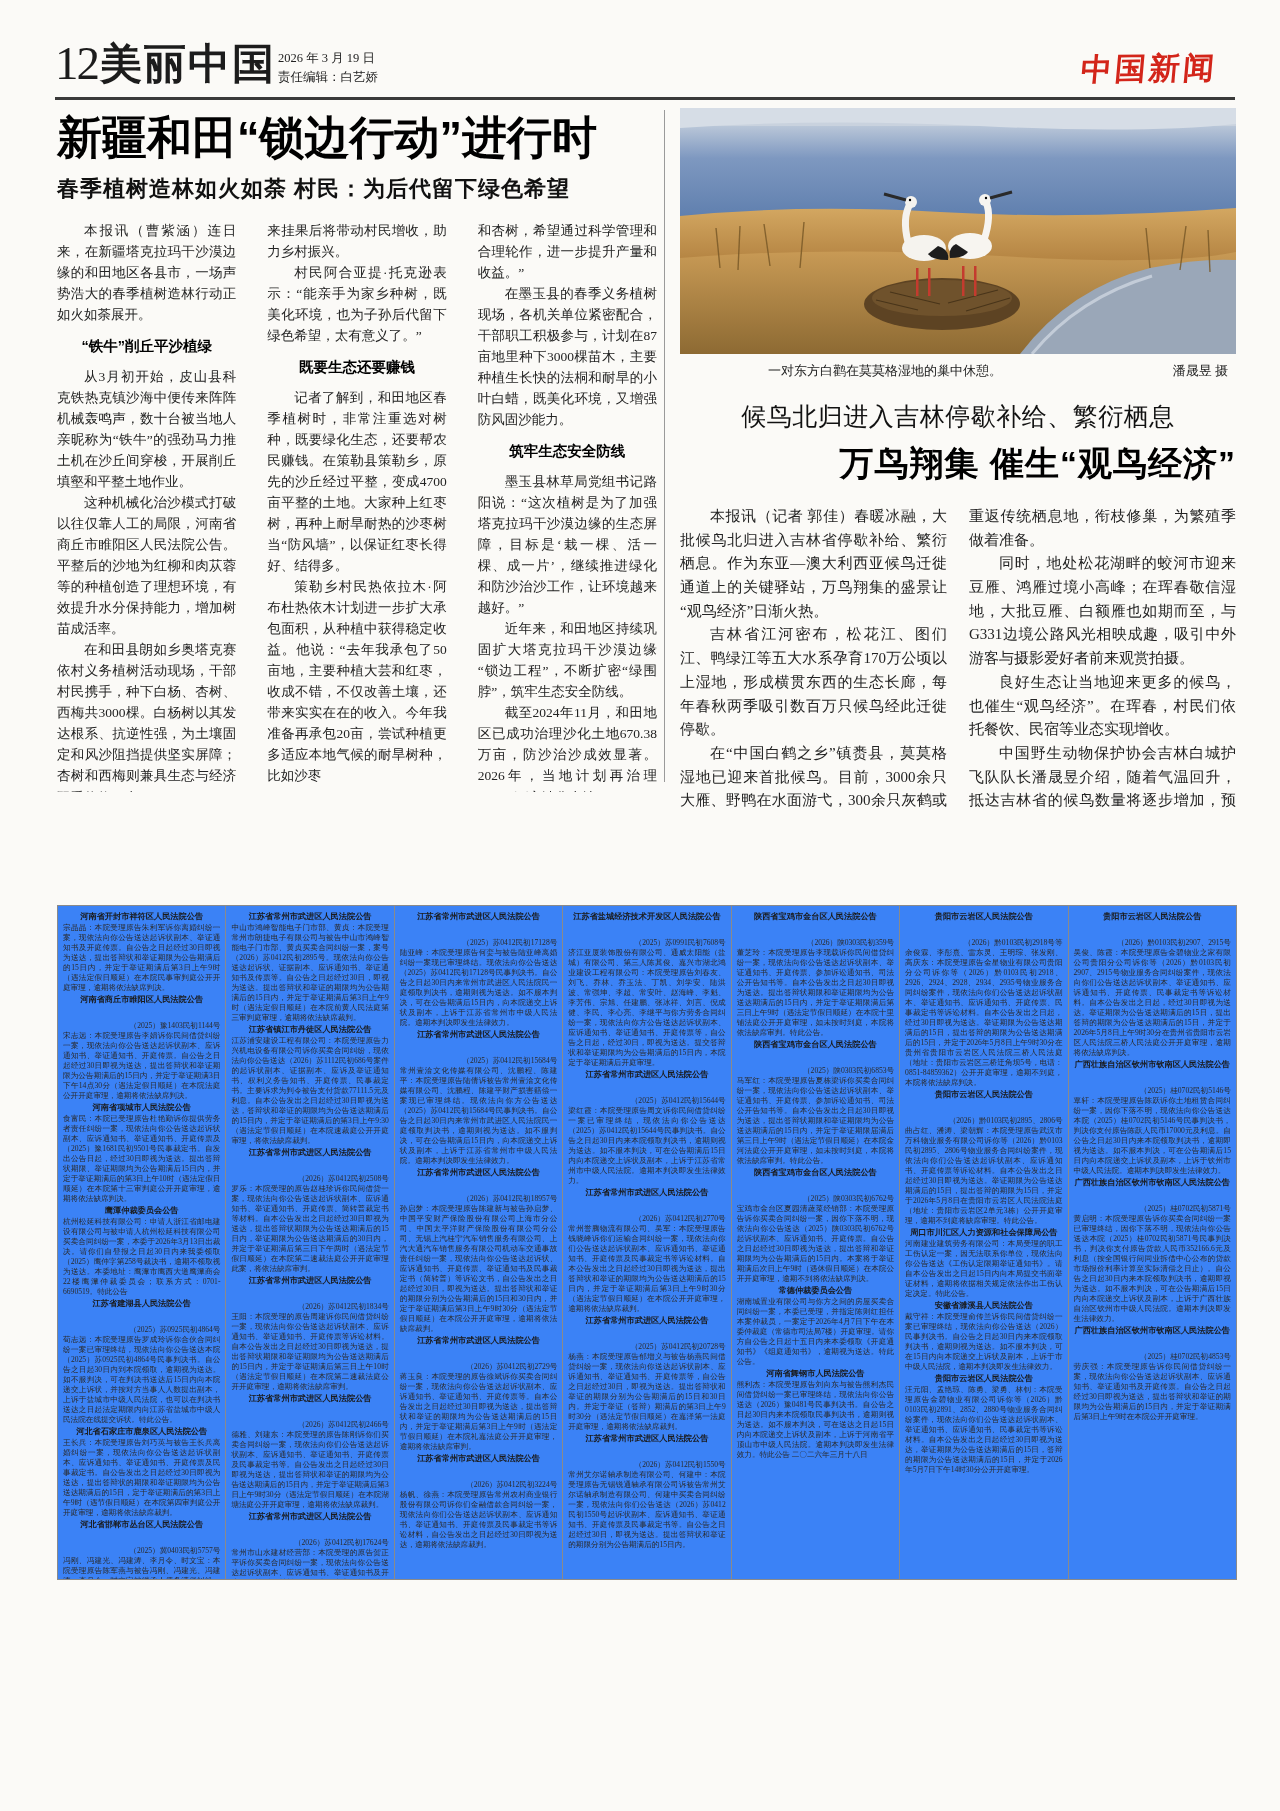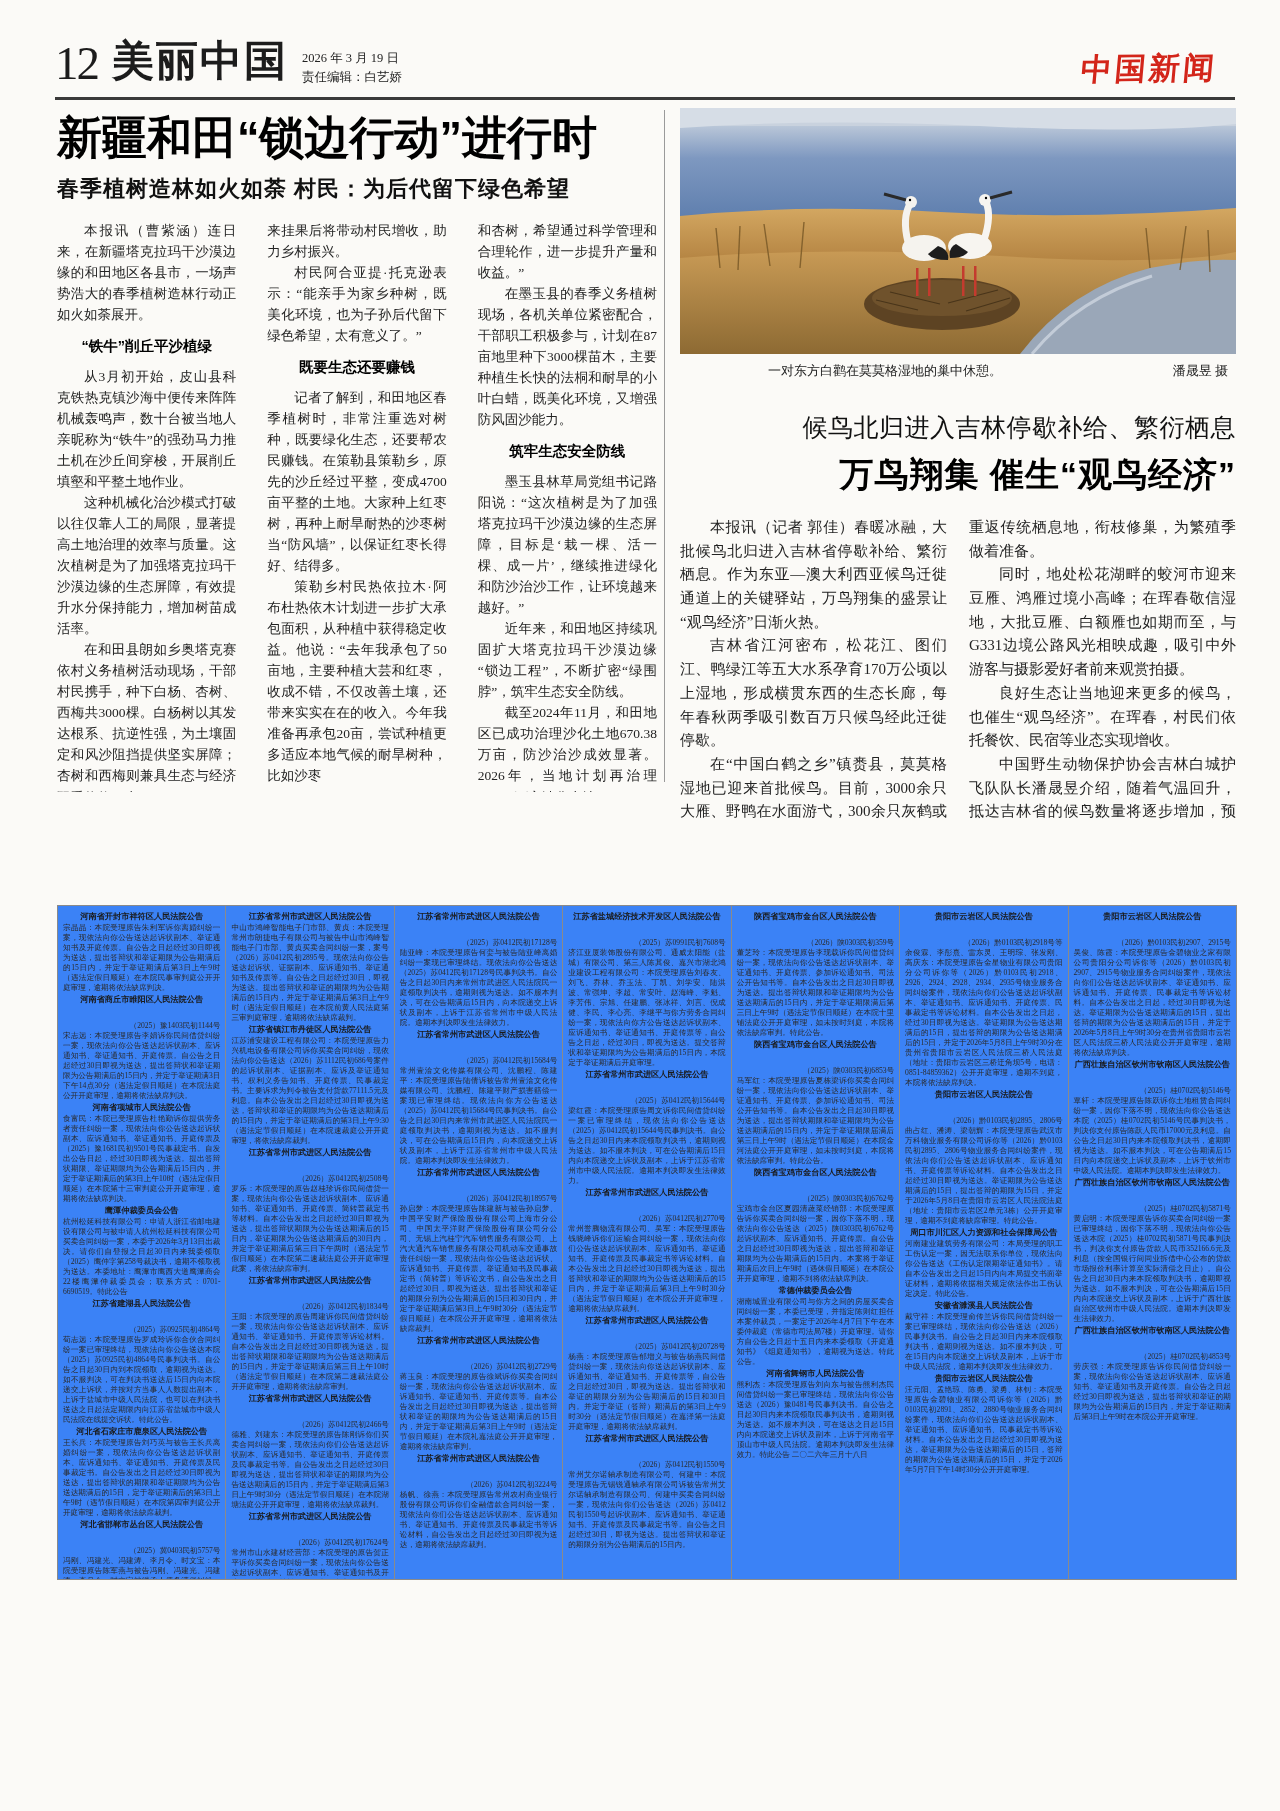--- a/index.html
+++ b/index.html
@@ -27,59 +27,59 @@
   .para.cont{text-indent:0;}
   .sub{font-family:"Liberation Sans",sans-serif;font-weight:700;font-size:14.5px;text-align:center;text-indent:0;margin:10px 0 8px 0;color:#000;}
   
   #v-divider{position:absolute;left:664px;top:110px;width:1px;height:672px;background:#9a9a9a;}
   
   #right-region{position:absolute;left:680px;top:108px;width:556px;}
   #photo{width:556px;height:246px;display:block;}
   #photo-caption-row{display:flex;justify-content:space-between;font-size:13px;margin-top:8px;color:#222;}
   #photo-caption-row .cap{padding-left:88px;}
   #photo-caption-row .credit{padding-right:8px;}
-  #a2-kicker{font-family:"Liberation Sans",sans-serif;font-weight:500;font-size:25px;text-align:right;margin-top:31px;color:#111;letter-spacing:0.5px;}
+  #a2-kicker{font-family:"Liberation Sans",sans-serif;font-weight:500;font-size:25px;text-align:center;margin-top:20px;color:#111;letter-spacing:0.5px;}
   #a2-headline{font-family:"Liberation Sans",sans-serif;font-weight:900;font-size:34px;text-align:right;margin-top:8px;color:#000;letter-spacing:1px;}
   .a2cols{display:flex;gap:12px;margin-top:18px;justify-content:space-between;}
   .a2col{width:267px;height:304px;overflow:hidden;font-size:15px;line-height:1.58;text-align:justify;color:#232323;}
   
   #notices{position:absolute;left:57px;top:905px;width:1178px;height:673px;
            border:1px solid #8a8a8a;display:flex;background:#3b82f6;}
   .ncol{flex:1 1 0;padding:4px 5px;border-right:1px solid #8a8a8a;overflow:hidden;}
   .ncol:last-child{border-right:none;}
   .notice{font-size:7.6px;line-height:1.32;text-align:justify;color:#2a2a2a;}
   .ntitle{text-align:center;font-weight:700;font-size:8.2px;color:#1a1a1a;margin-top:2px;}
   .ncase{text-align:right;font-size:7.6px;margin-top:15px;}
   .nbody{text-align:justify;}
 </style>
 </head>
 <body>
 
 <div id="masthead">
-  <div style="display:flex;align-items:flex-start;gap:14px;">
+  <div style="display:flex;align-items:center;gap:2px;">
     <span id="page-num">12</span>
     <span id="section-title">美丽中国</span>
     <span class="mh-meta">
       <span style="display:block;">2026 年 3 月 19 日</span>
       <span style="display:block;">责任编辑：白艺娇</span>
     </span>
   </div>
   <span id="brand">中国新闻</span>
 </div>
 <div id="header-rule"></div>
 
 <div id="article1">
   <div id="a1-headline">新疆和田“锁边行动”进行时</div>
   <div id="a1-subheadline">春季植树造林如火如荼  村民：为后代留下绿色希望</div>
   <div class="a1cols">
     <div class="a1col">
         <div class="para">本报讯（曹紫涵）连日来，在新疆塔克拉玛干沙漠边缘的和田地区各县市，一场声势浩大的春季植树造林行动正如火如荼展开。</div>
         <div class="sub">“铁牛”削丘平沙植绿</div>
         <div class="para">从3月初开始，皮山县科克铁热克镇沙海中便传来阵阵机械轰鸣声，数十台被当地人亲昵称为“铁牛”的强劲马力推土机在沙丘间穿梭，开展削丘填壑和平整土地作业。</div>
-        <div class="para">这种机械化治沙模式打破以往仅靠人工的局限，显著提高土地治理的效率与质量。这次植树是为了加强塔克拉玛干沙漠边缘的生态屏障，有效提升水分保持能力，增加树苗成活率。</div>
+        <div class="para">这种机械化治沙模式打破以往仅靠人工的局限，河南省商丘市睢阳区人民法院公告。平整后的沙地为红柳和肉苁蓉等的种植创造了理想环境，有效提升水分保持能力，增加树苗成活率。</div>
         <div class="para">在和田县朗如乡奥塔克赛依村义务植树活动现场，干部村民携手，种下白杨、杏树、西梅共3000棵。白杨树以其发达根系、抗逆性强，为土壤固定和风沙阻挡提供坚实屏障；杏树和西梅则兼具生态与经济双重价值，未</div>
       </div>
     <div class="a1col">
         <div class="para cont">来挂果后将带动村民增收，助力乡村振兴。</div>
         <div class="para">村民阿合亚提·托克逊表示：“能亲手为家乡种树，既美化环境，也为子孙后代留下绿色希望，太有意义了。”</div>
         <div class="sub">既要生态还要赚钱</div>
         <div class="para">记者了解到，和田地区春季植树时，非常注重选对树种，既要绿化生态，还要帮农民赚钱。在策勒县策勒乡，原先的沙丘经过平整，变成4700亩平整的土地。大家种上红枣树，再种上耐旱耐热的沙枣树当“防风墙”，以保证红枣长得好、结得多。</div>
         <div class="para">策勒乡村民热依拉木·阿布杜热依木计划进一步扩大承包面积，从种植中获得稳定收益。他说：“去年我承包了50亩地，主要种植大芸和红枣，收成不错，不仅改善土壤，还带来实实在在的收入。今年我准备再承包20亩，尝试种植更多适应本地气候的耐旱树种，比如沙枣</div>
       </div>
     <div class="a1col">

